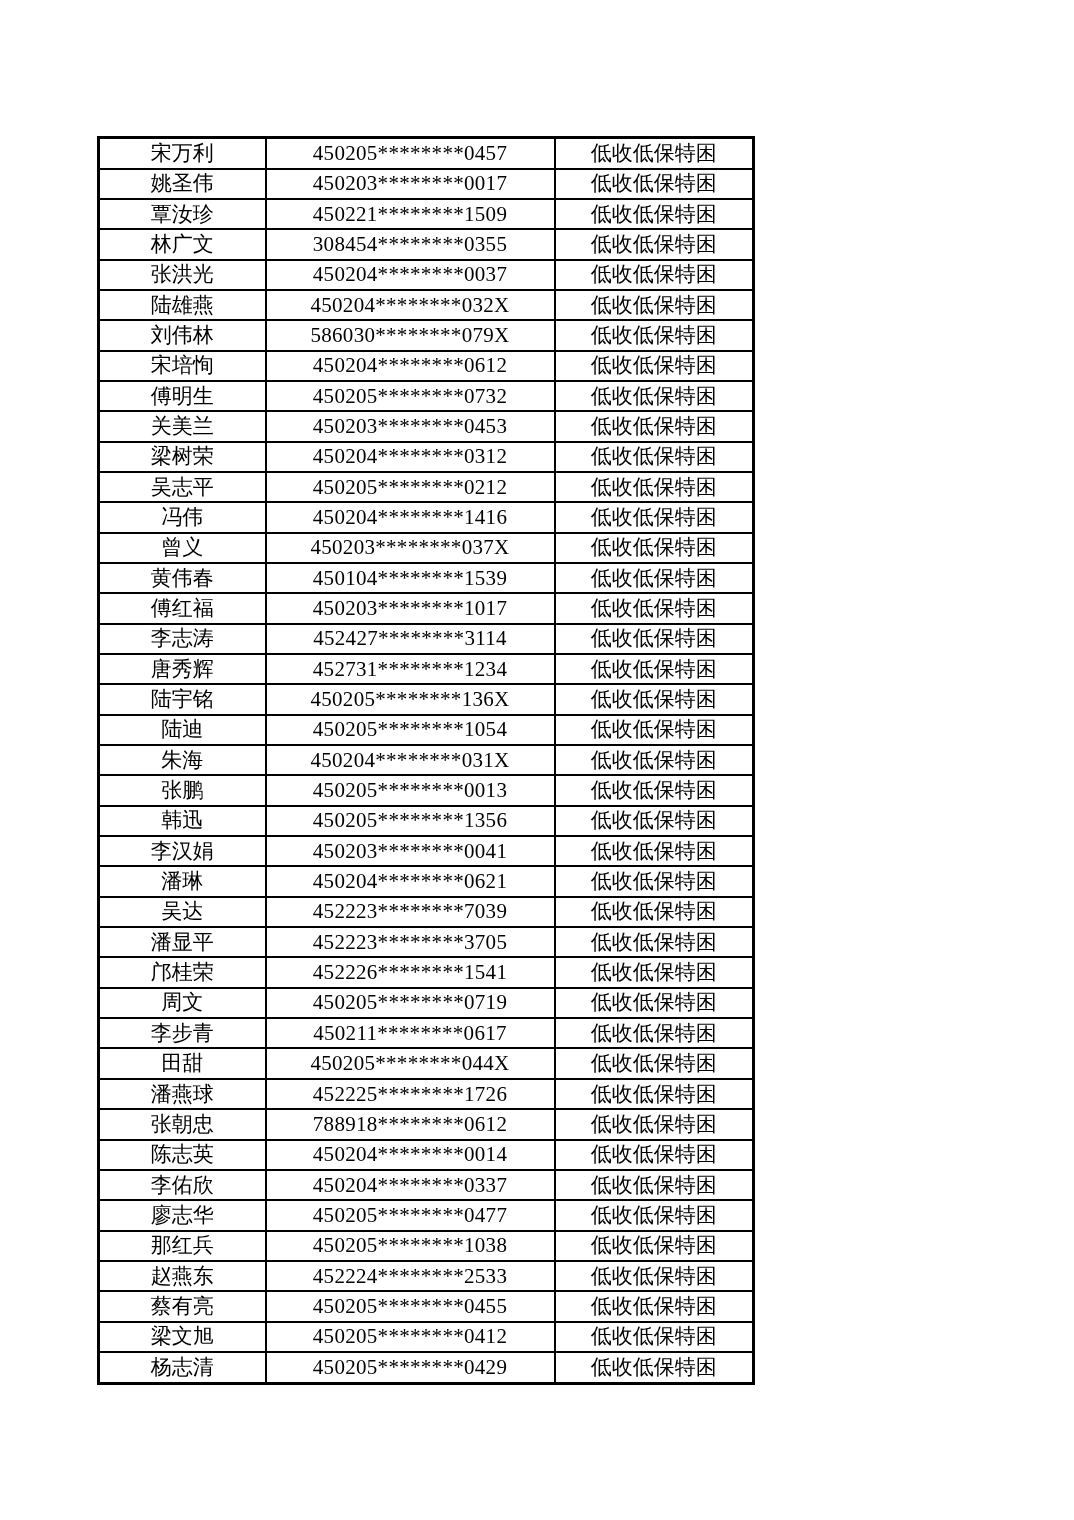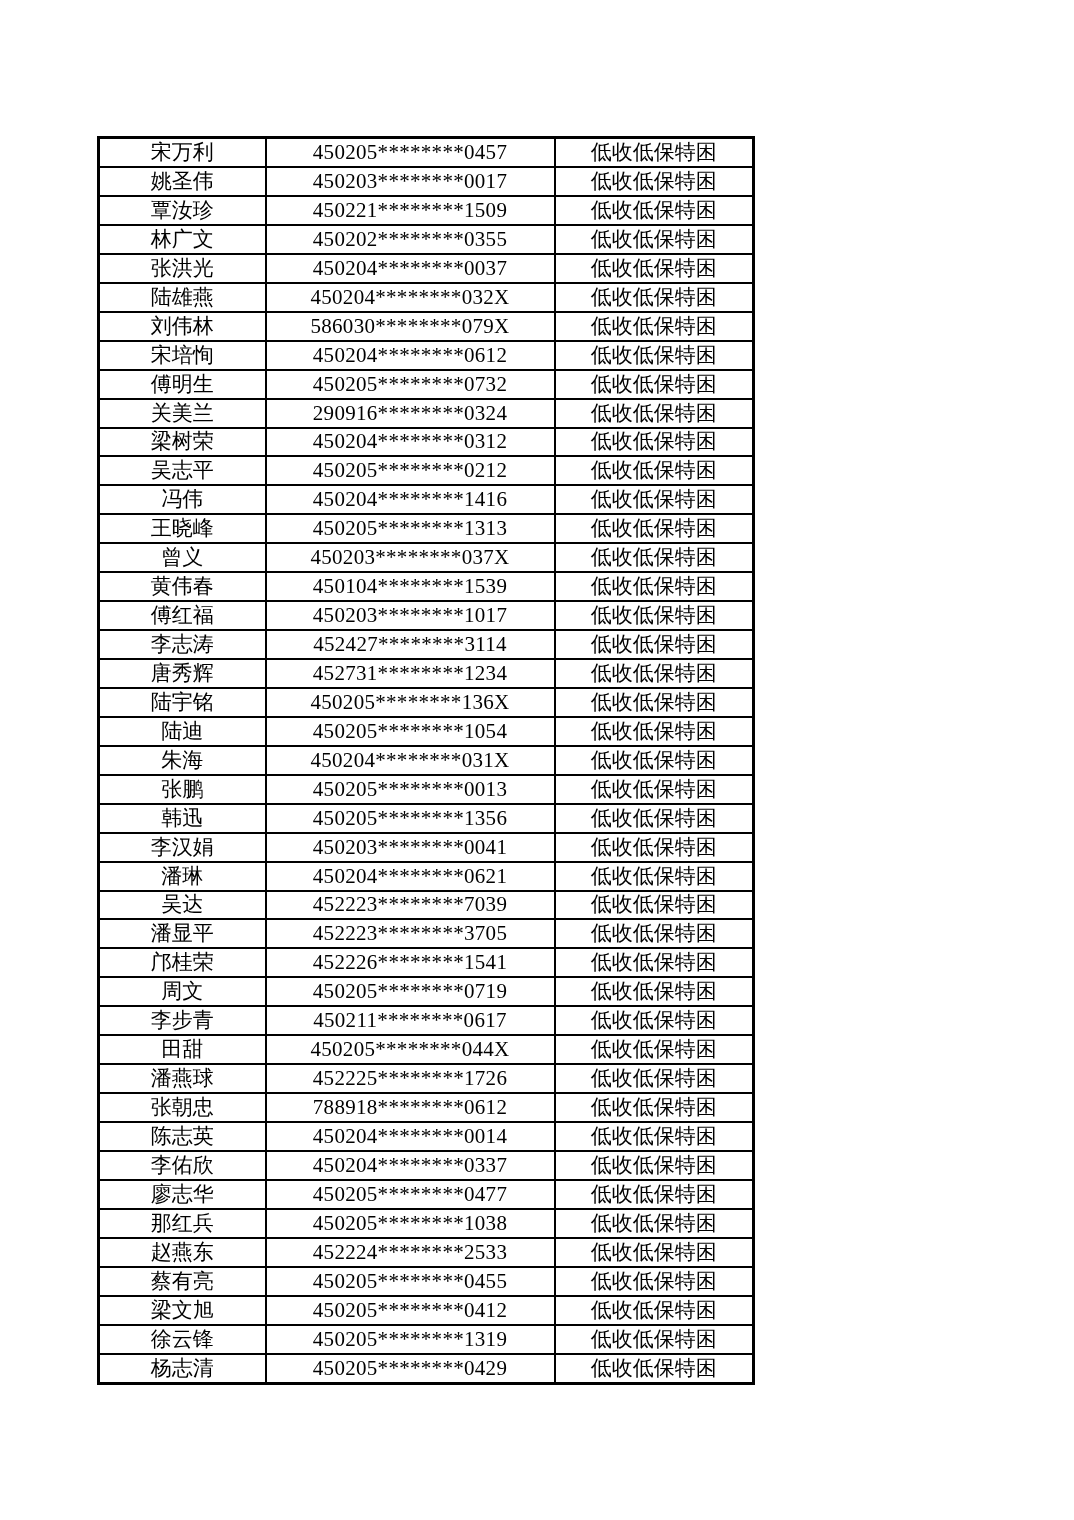--- a/index.html
+++ b/index.html
@@ -71,21 +71,21 @@
           <td class="id-cell">450203********0017</td>
           <td class="category-cell">低收低保特困</td>
         </tr>
         <tr>
           <td class="name-cell">覃汝珍</td>
           <td class="id-cell">450221********1509</td>
           <td class="category-cell">低收低保特困</td>
         </tr>
         <tr>
           <td class="name-cell">林广文</td>
-          <td class="id-cell">450202********0355</td>
+          <td class="id-cell">308454********0355</td>
           <td class="category-cell">低收低保特困</td>
         </tr>
         <tr>
           <td class="name-cell">张洪光</td>
           <td class="id-cell">450204********0037</td>
           <td class="category-cell">低收低保特困</td>
         </tr>
         <tr>
           <td class="name-cell">陆雄燕</td>
           <td class="id-cell">450204********032X</td>
@@ -101,44 +101,39 @@
           <td class="id-cell">450204********0612</td>
           <td class="category-cell">低收低保特困</td>
         </tr>
         <tr>
           <td class="name-cell">傅明生</td>
           <td class="id-cell">450205********0732</td>
           <td class="category-cell">低收低保特困</td>
         </tr>
         <tr>
           <td class="name-cell">关美兰</td>
-          <td class="id-cell">290916********0324</td>
+          <td class="id-cell">450203********0453</td>
           <td class="category-cell">低收低保特困</td>
         </tr>
         <tr>
           <td class="name-cell">梁树荣</td>
           <td class="id-cell">450204********0312</td>
           <td class="category-cell">低收低保特困</td>
         </tr>
         <tr>
           <td class="name-cell">吴志平</td>
           <td class="id-cell">450205********0212</td>
           <td class="category-cell">低收低保特困</td>
         </tr>
         <tr>
           <td class="name-cell">冯伟</td>
           <td class="id-cell">450204********1416</td>
           <td class="category-cell">低收低保特困</td>
         </tr>
         <tr>
-          <td class="name-cell">王晓峰</td>
-          <td class="id-cell">450205********1313</td>
-          <td class="category-cell">低收低保特困</td>
-        </tr>
-        <tr>
           <td class="name-cell">曾义</td>
           <td class="id-cell">450203********037X</td>
           <td class="category-cell">低收低保特困</td>
         </tr>
         <tr>
           <td class="name-cell">黄伟春</td>
           <td class="id-cell">450104********1539</td>
           <td class="category-cell">低收低保特困</td>
         </tr>
         <tr>
@@ -257,25 +252,20 @@
           <td class="category-cell">低收低保特困</td>
         </tr>
         <tr>
           <td class="name-cell">蔡有亮</td>
           <td class="id-cell">450205********0455</td>
           <td class="category-cell">低收低保特困</td>
         </tr>
         <tr>
           <td class="name-cell">梁文旭</td>
           <td class="id-cell">450205********0412</td>
-          <td class="category-cell">低收低保特困</td>
-        </tr>
-        <tr>
-          <td class="name-cell">徐云锋</td>
-          <td class="id-cell">450205********1319</td>
           <td class="category-cell">低收低保特困</td>
         </tr>
         <tr>
           <td class="name-cell">杨志清</td>
           <td class="id-cell">450205********0429</td>
           <td class="category-cell">低收低保特困</td>
         </tr>
       </tbody>
   </table>
 </div>

